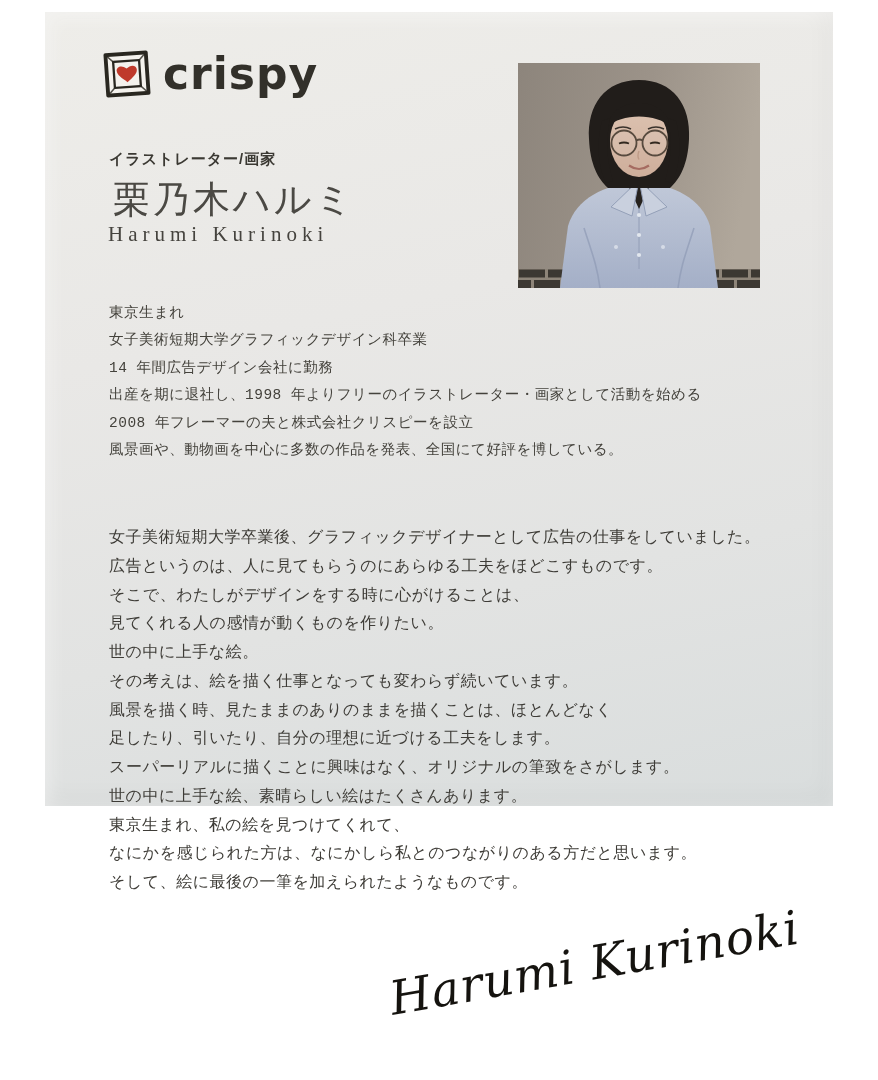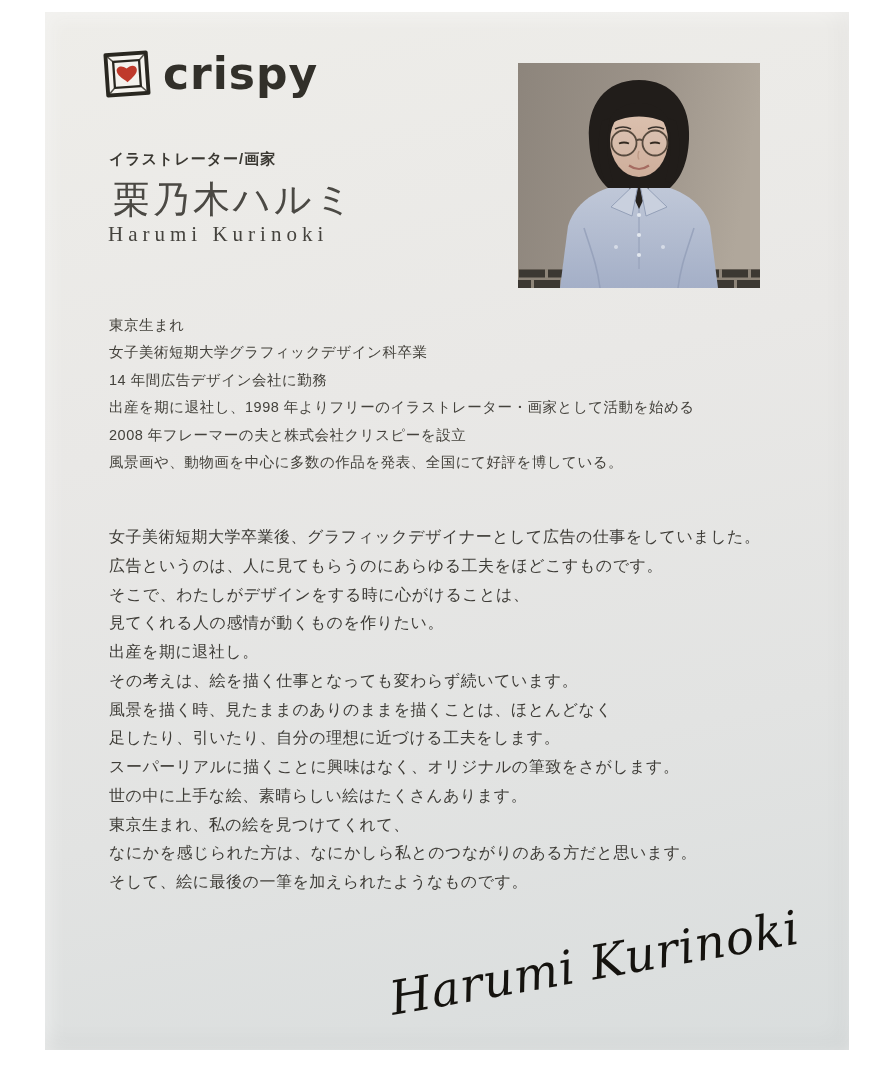--- a/index.html
+++ b/index.html
@@ -1,24 +1,23 @@
 <!DOCTYPE html>
 <html><head>
 <meta charset="utf-8">
 <style>
   html,body{margin:0;padding:0;}
   body{
     width:878px;height:1080px;position:relative;background:#ffffff;
     overflow:hidden;font-family:"Liberation Sans",sans-serif;
   }
   .paper{
-    position:absolute;left:45px;top:12px;width:788px;height:1038px;
+    position:absolute;left:45px;top:12px;width:788px;height:794px;
     background:linear-gradient(168deg,#eeede9 0%,#e9e8e6 38%,#e2e3e2 70%,#d9dddd 100%);
     box-shadow:inset -6px -8px 24px rgba(0,0,0,0.035), inset 4px 4px 18px rgba(255,255,255,0.5);
-    padding-left:16px;
   }
   .abs{position:absolute;}
   
   .logo-row{left:56px;top:34px;display:flex;align-items:center;}
   .logo-icon{width:52px;height:56px;}
   .logo-text{
     font-family:"DejaVu Sans",sans-serif;font-weight:bold;font-size:44px;
     color:#32302a;letter-spacing:1px;margin-left:10px;line-height:56px;
     transform:scaleY(1.02);
   }
@@ -32,22 +31,22 @@
     letter-spacing:3px;font-family:"Liberation Serif","DejaVu Serif",serif;
   }
   .romaji{
     left:63px;top:210px;font-size:21px;color:#45433e;letter-spacing:5px;
     font-family:"Liberation Serif","DejaVu Serif",serif;
   }
   
   .portrait{left:473px;top:51px;width:242px;height:225px;filter:blur(0.4px) saturate(0.92);}
   
   .bio{
-    left:64px;top:300px;width:650px;font-size:14.5px;line-height:27.4px;
-    color:#44423c;letter-spacing:0.5px;font-family:Liberation Sans, sans-serif;
+    left:64px;top:288px;width:650px;font-size:14.5px;line-height:27.4px;
+    color:#44423c;letter-spacing:0.5px;font-family:Liberation Mono, monospace;
   }
   
   .statement{
     left:64px;top:511px;width:700px;font-size:16px;line-height:28.75px;
     color:#3e3c37;letter-spacing:0.5px;
     font-family:"Liberation Serif","DejaVu Serif",serif;
   }
   
   .signature{left:330px;top:893px;width:450px;height:145px;}
   .signature text{
@@ -168,21 +167,21 @@
     <div>出産を期に退社し、1998 年よりフリーのイラストレーター・画家として活動を始める</div>
     <div>2008 年フレーマーの夫と株式会社クリスピーを設立</div>
     <div>風景画や、動物画を中心に多数の作品を発表、全国にて好評を博している。</div>
   </div>
 
   <div class="abs statement">
     <div>女子美術短期大学卒業後、グラフィックデザイナーとして広告の仕事をしていました。</div>
     <div>広告というのは、人に見てもらうのにあらゆる工夫をほどこすものです。</div>
     <div>そこで、わたしがデザインをする時に心がけることは、</div>
     <div>見てくれる人の感情が動くものを作りたい。</div>
-    <div>出産を期に退社し。</div>
+    <div>世の中に上手な絵。</div>
     <div>その考えは、絵を描く仕事となっても変わらず続いています。</div>
     <div>風景を描く時、見たままのありのままを描くことは、ほとんどなく</div>
     <div>足したり、引いたり、自分の理想に近づける工夫をします。</div>
     <div>スーパーリアルに描くことに興味はなく、オリジナルの筆致をさがします。</div>
     <div>世の中に上手な絵、素晴らしい絵はたくさんあります。</div>
     <div>東京生まれ、私の絵を見つけてくれて、</div>
     <div>なにかを感じられた方は、なにかしら私とのつながりのある方だと思います。</div>
     <div>そして、絵に最後の一筆を加えられたようなものです。</div>
   </div>
 

